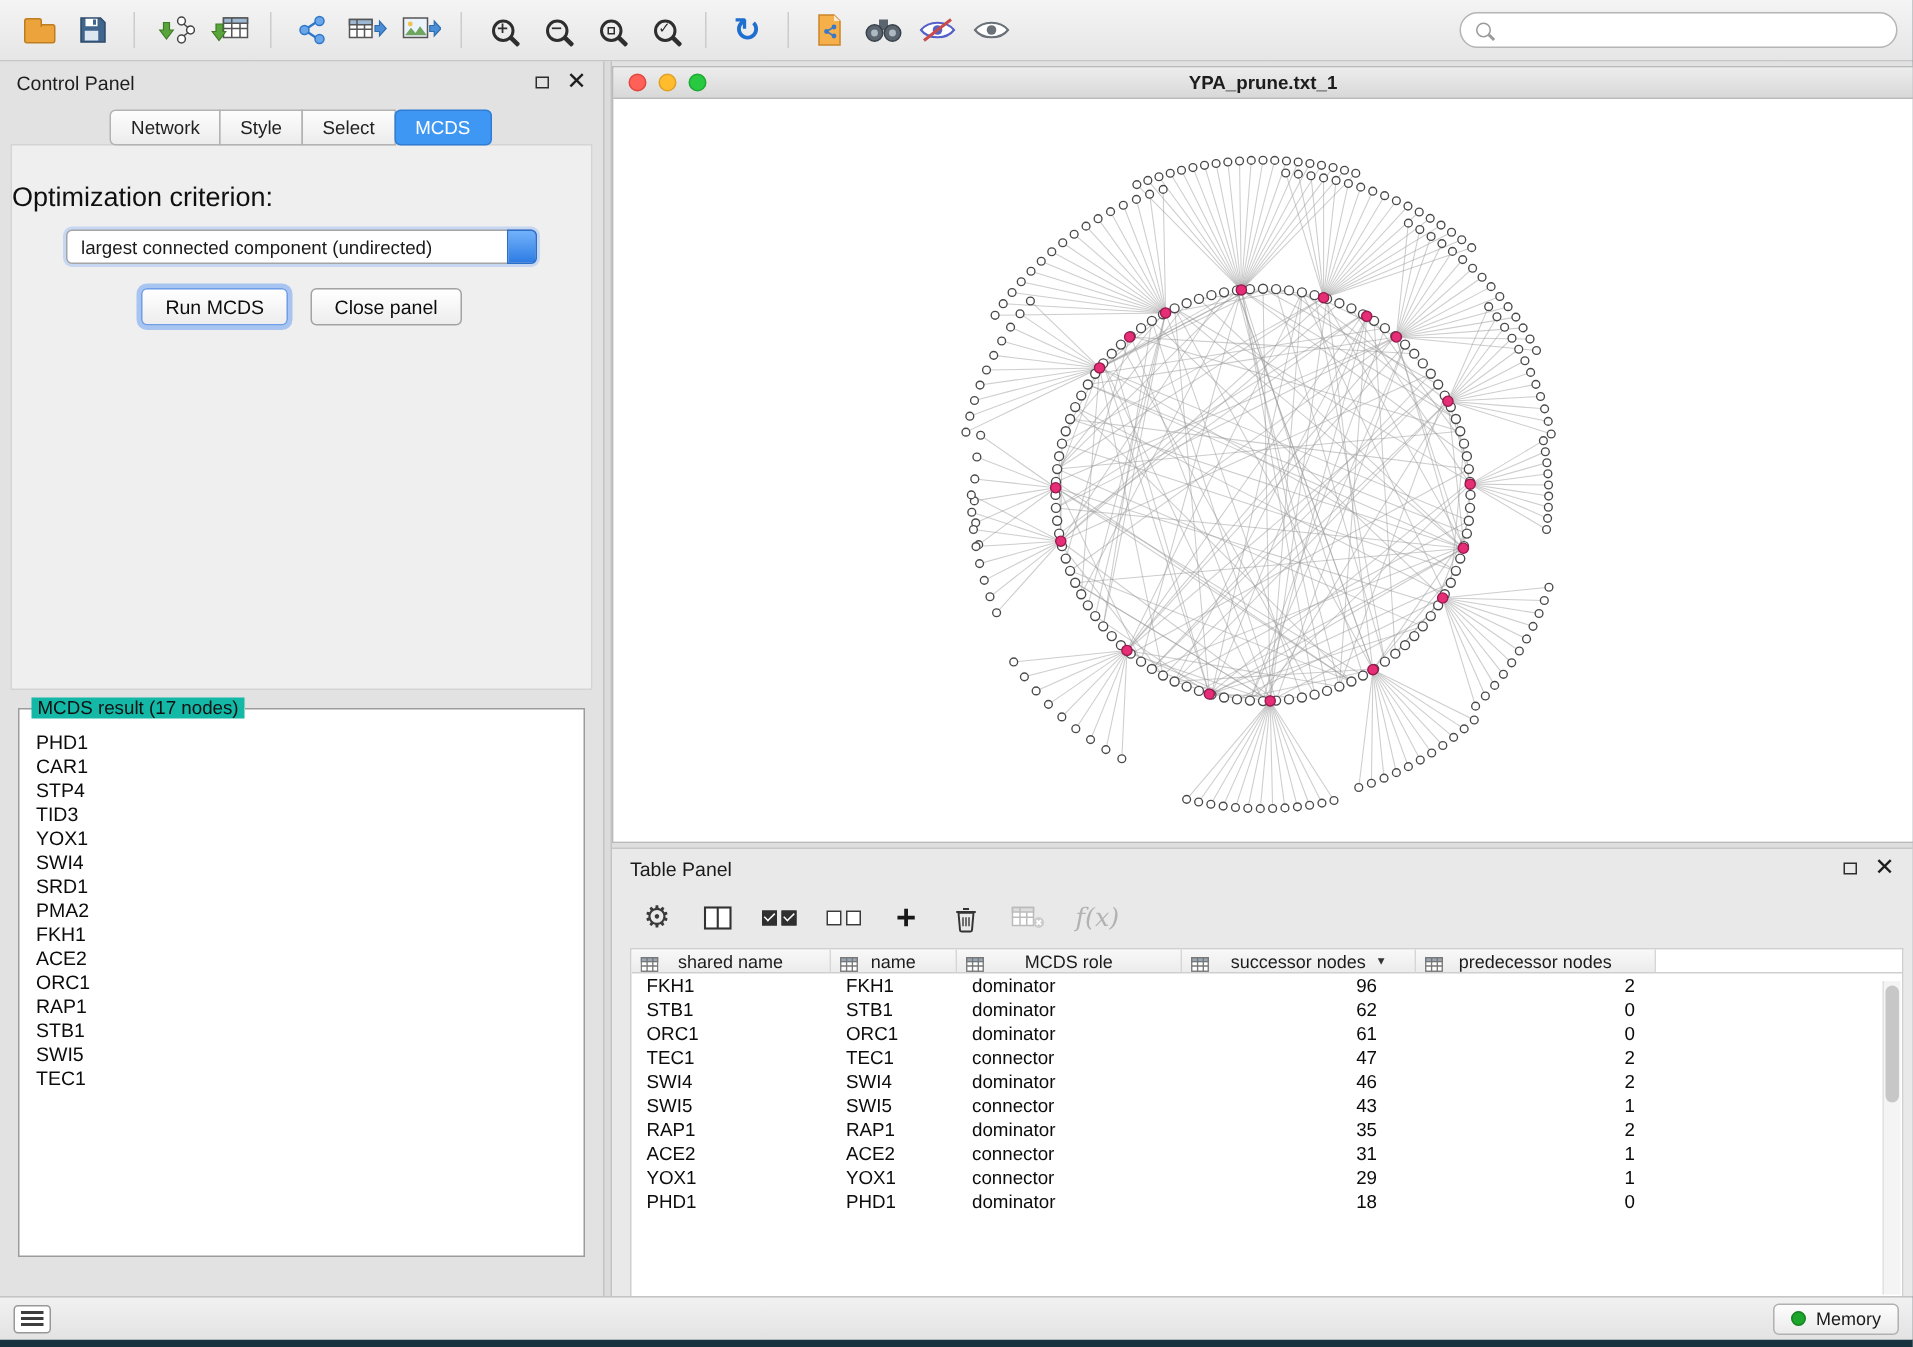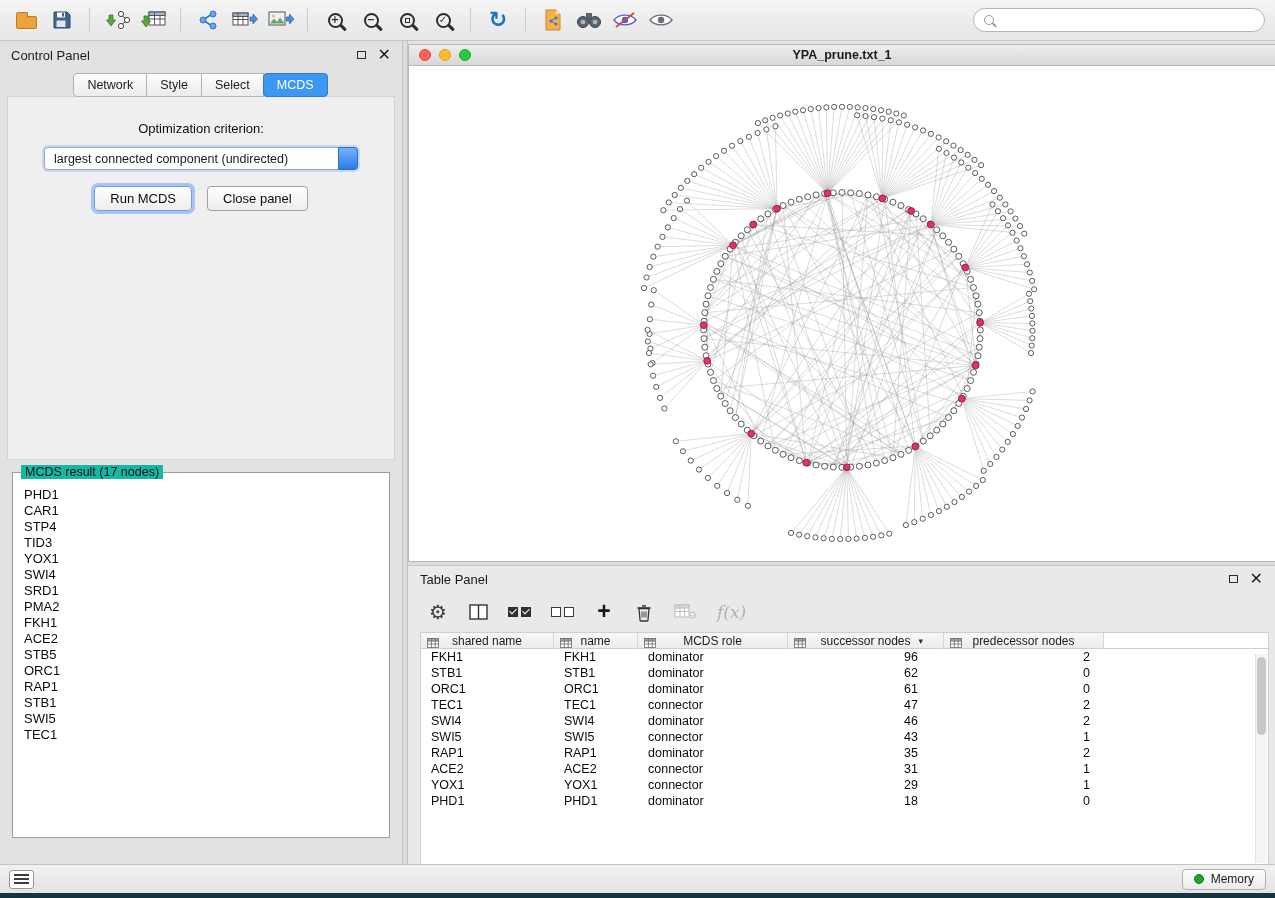--- a/index.html
+++ b/index.html
@@ -29,21 +29,21 @@
 
 .cp-header{height:28px;display:flex;align-items:center;padding:0 11px;font-size:13px;color:#1d1d1d}
 .win-icons{margin-left:auto;display:flex;gap:12px;align-items:center}
 .float-ico{width:9px;height:8px;border:1.5px solid #2d2d2d;display:inline-block}
 .close-ico{font-size:16px;font-weight:700;color:#1d1d1d;line-height:12px}
 .cp-tabs{display:flex;justify-content:center;margin-top:4px;position:relative;z-index:2}
 .cp-tab{font-size:12.5px;padding:4px 13px;border:1px solid #b3b3b3;background:linear-gradient(#fdfdfd,#ececec);margin-left:-1px;color:#222}
 .cp-tab:first-child{border-radius:4px 0 0 4px}
 .cp-tab.active{background:#3e97f3;border-color:#2e7cd6;color:#fff;border-radius:4px;z-index:3;position:relative}
 .cp-upper{margin:-1px 7px 0;background:#efefef;border:1px solid #d4d4d4;height:364px;flex:0 0 auto;padding-top:24px}
-.opt-label{display:block;text-align:center;font-size:13px;color:#101010;margin-bottom:11px}
+.opt-label{display:block;font-size:18px;color:#101010;margin-bottom:11px}
 .dropdown{width:314px;margin:0 auto;height:23px;border:1px solid #a5a5a5;border-radius:4px;background:#fff;display:flex;align-items:center;position:relative;font-size:12.5px;padding:0 22px 0 9px;box-shadow:0 0 0 2px rgba(125,170,245,.35)}
 .dd-cap{position:absolute;right:-1px;top:-1px;width:20px;height:23px;background:linear-gradient(#72b2fa,#2d7ce4);border:1px solid #2a6fcb;border-radius:0 4px 4px 0;display:flex;flex-direction:column;align-items:center;justify-content:center;gap:2px}
 .dd-cap i{width:0;height:0;border:3.2px solid transparent;display:block}
 .dd-up{border-bottom:4px solid #fff;border-top:none}
 .dd-down{border-top:4px solid #fff;border-bottom:none}
 .btn-row{display:flex;justify-content:center;gap:15px;margin-top:16px}
 .btn{font-size:13px;padding:4px 15px;border:1px solid #a3a3a3;border-radius:4px;background:linear-gradient(#ffffff,#ededed);color:#0d0d0d}
 .btn.focused{box-shadow:0 0 0 3px rgba(110,160,240,.55);border-color:#6f9ee8}
 .mcds-box{margin:5px 12px 26px;flex:1;border:1px solid #9c9c9c;background:#fff;padding:3px 2px 2px;min-height:0}
 .mcds-box legend{font-size:12.5px;margin-left:6px;padding:0 4px;background:#14b8a6;color:#111}
@@ -257,21 +257,20 @@
             <div class="mcds-item">PHD1</div>
             <div class="mcds-item">CAR1</div>
             <div class="mcds-item">STP4</div>
             <div class="mcds-item">TID3</div>
             <div class="mcds-item">YOX1</div>
             <div class="mcds-item">SWI4</div>
             <div class="mcds-item">SRD1</div>
             <div class="mcds-item">PMA2</div>
             <div class="mcds-item">FKH1</div>
             <div class="mcds-item">ACE2</div>
-            <div class="mcds-item">STB5</div>
             <div class="mcds-item">ORC1</div>
             <div class="mcds-item">RAP1</div>
             <div class="mcds-item">STB1</div>
             <div class="mcds-item">SWI5</div>
             <div class="mcds-item">TEC1</div>
           </div>
       </fieldset>
     </div>
 
     <div class="vsplit">

